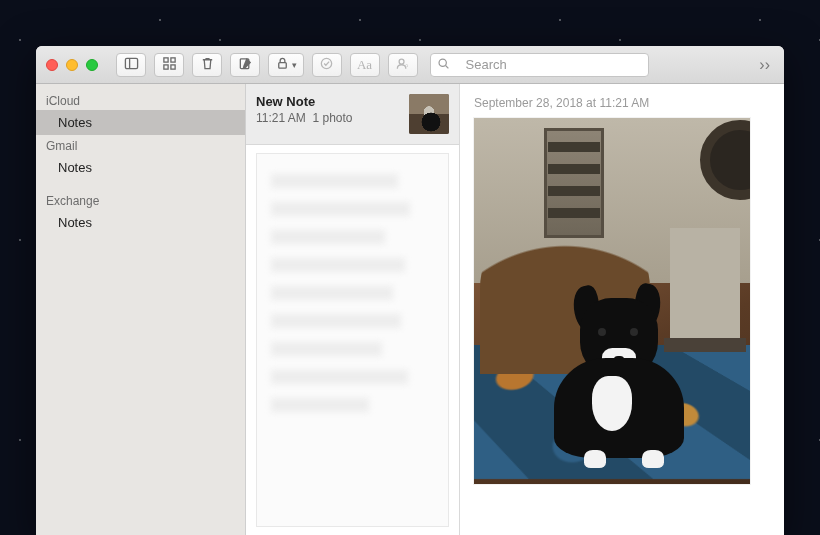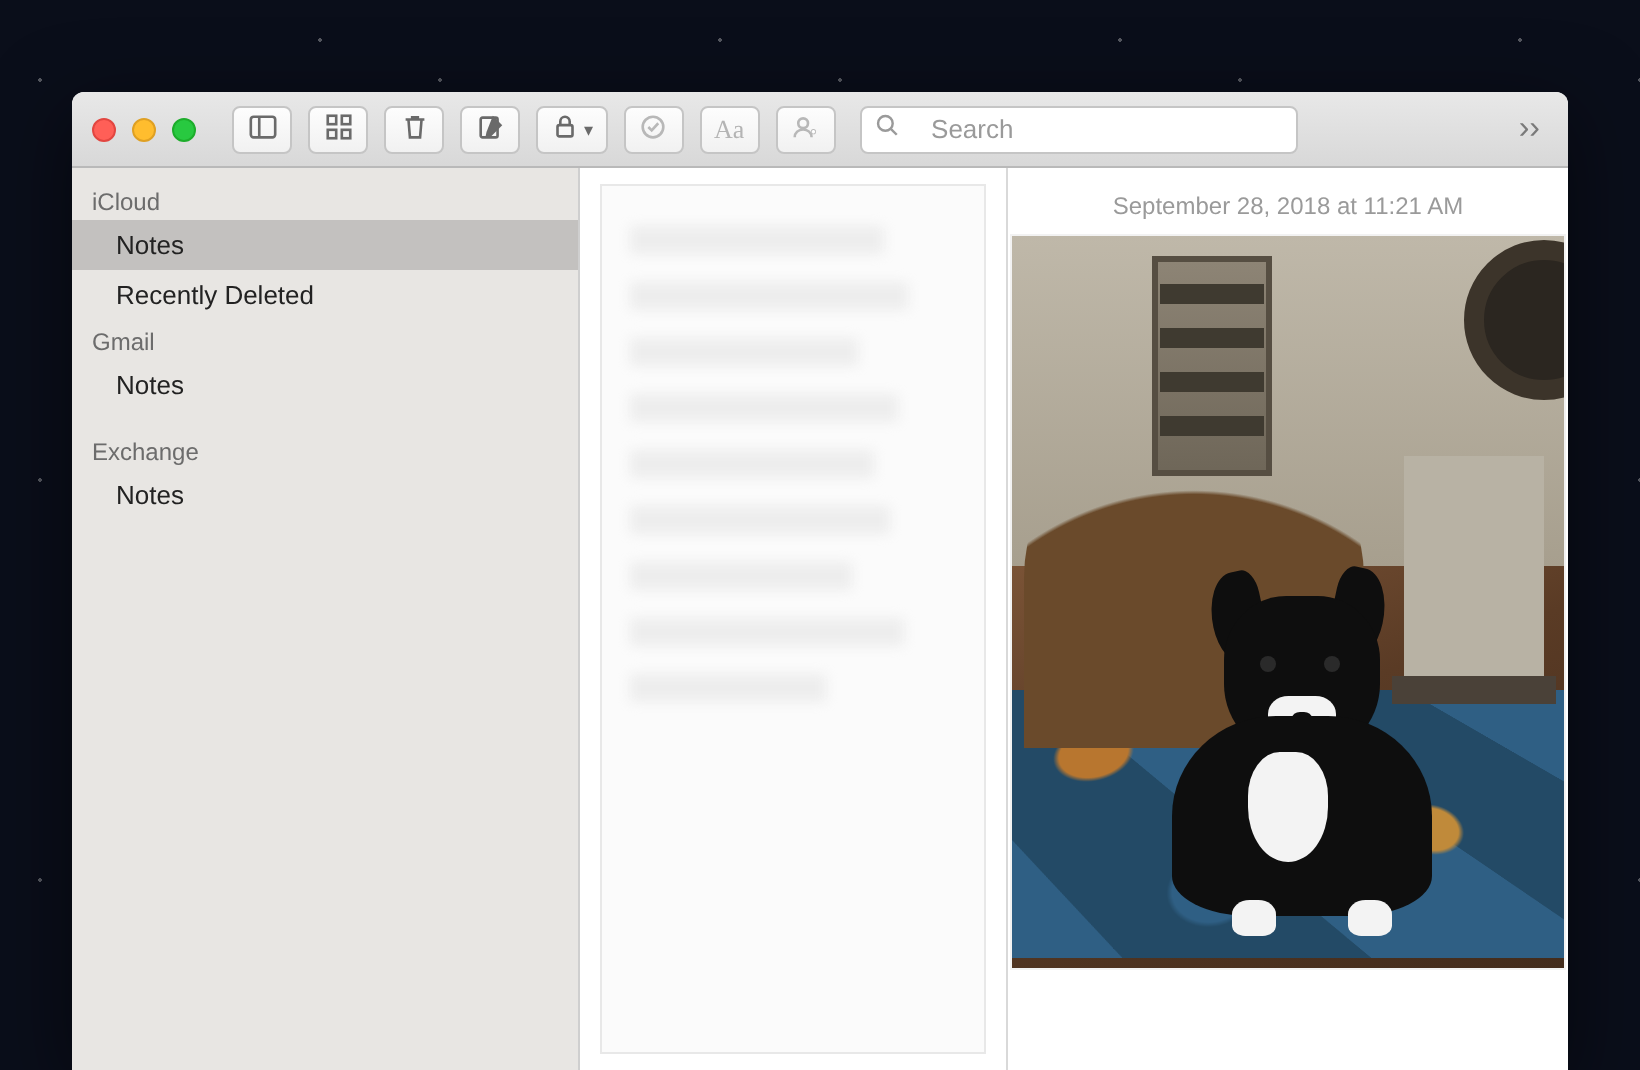--- a/index.html
+++ b/index.html
@@ -73,21 +73,21 @@
     border:none; outline:none; flex:1;
     font-size: 13px; color:#333; background:transparent;
   }
   .searchwrap input::placeholder { color:#9a9a9a; }
   .spacer { flex:1; }
   .overflow { color:#7a7a7a; font-size:16px; padding:0 4px;}
   
   .content { flex:1; display:flex; overflow:hidden; }
   
   .sidebar {
-    width: 254px;
+    width: 210px;
     background:#e8e6e3;
     border-right:1px solid #cfcfcf;
     padding-top:6px;
     font-size:13px;
     color:#222;
   }
   .acct { padding:4px 10px 2px; font-size:12px; color:#6c6c6c; font-weight:500;}
   .folder { padding:5px 10px 5px 22px; cursor:default;}
   .folder.selected { background:#c3c1bf; }
   
@@ -138,21 +138,21 @@
   .blurred .line.w1{width:78%;} .blurred .line.w2{width:85%;}
   .blurred .line.w3{width:70%;} .blurred .line.w4{width:82%;}
   .blurred .line.w5{width:75%;} .blurred .line.w6{width:80%;}
   .blurred .line.w7{width:68%;} .blurred .line.w8{width:84%;}
   .blurred .line.w9{width:60%;}
   
   .notecontent {
     flex:1;
     background:#fff;
     padding:10px 14px;
-    display:flex; flex-direction:column; align-items:center;
+    display:flex; flex-direction:column; 
     overflow:hidden;
   }
   .timestamp { font-size:12px; color:#9a9a9a; margin:2px 0 8px;}
   .photo {
     width:276px; height:366px;
     background:#3b2f24;
     position:relative;
     overflow:hidden;
     box-shadow: 0 0 0 1px rgba(0,0,0,0.05);
   }
@@ -299,30 +299,38 @@
     <div class="overflow">
       <span>››</span>
     </div>
   </div>
 
   <div class="content">
 
     <div class="sidebar">
       <div class="acct">iCloud</div>
       <div class="folder selected">Notes</div>
-      <div class="folder">Recently Deleted</div>
 
       <div class="acct" style="">Gmail</div>
       <div class="folder">Notes</div>
 
       <div class="acct" style="margin-top:10px;">Exchange</div>
       <div class="folder">Notes</div>
     </div>
 
     <div class="noteslist">
+      <div class="noteitem">
+        <div class="meta">
+          <div class="title">New Note</div>
+          <div class="sub">
+            <span>11:21 AM</span>&nbsp;&nbsp;<span>1 photo</span>
+          </div>
+        </div>
+        <div class="thumb"></div>
+      </div>
 
       <div class="blurred">
         <div class="line w1"></div>
           <div class="line w2"></div>
           <div class="line w3"></div>
         <div class="line w4"></div>
           <div class="line w5"></div>
           <div class="line w6"></div>
         <div class="line w7"></div>
           <div class="line w8"></div>

